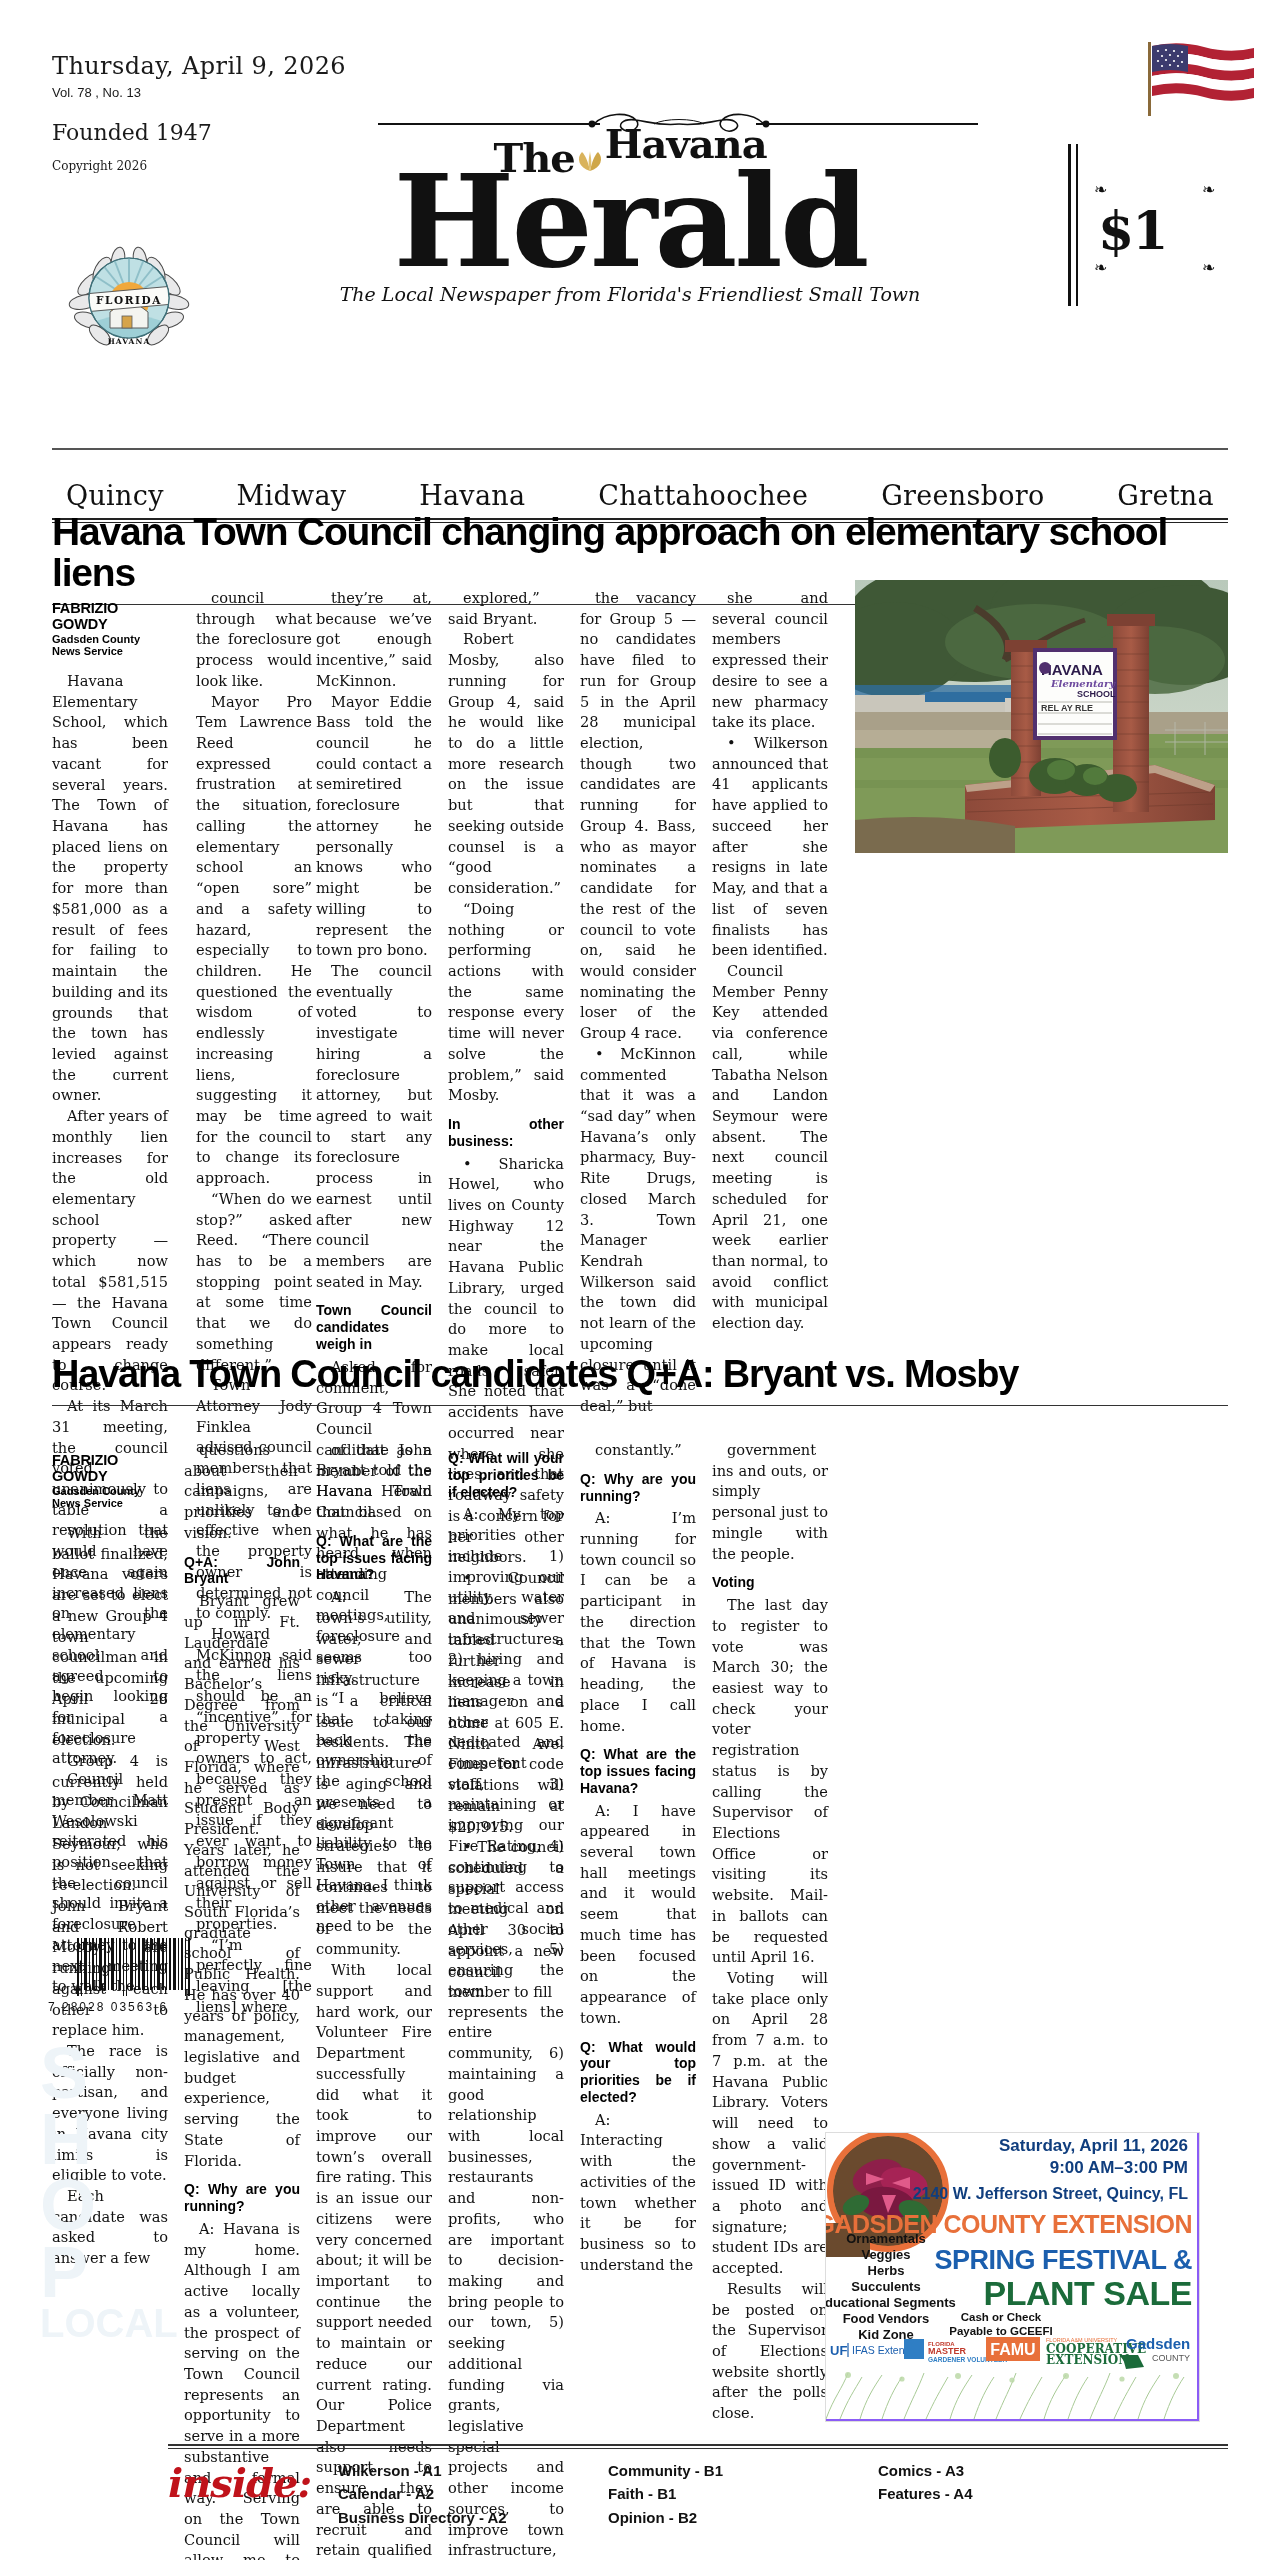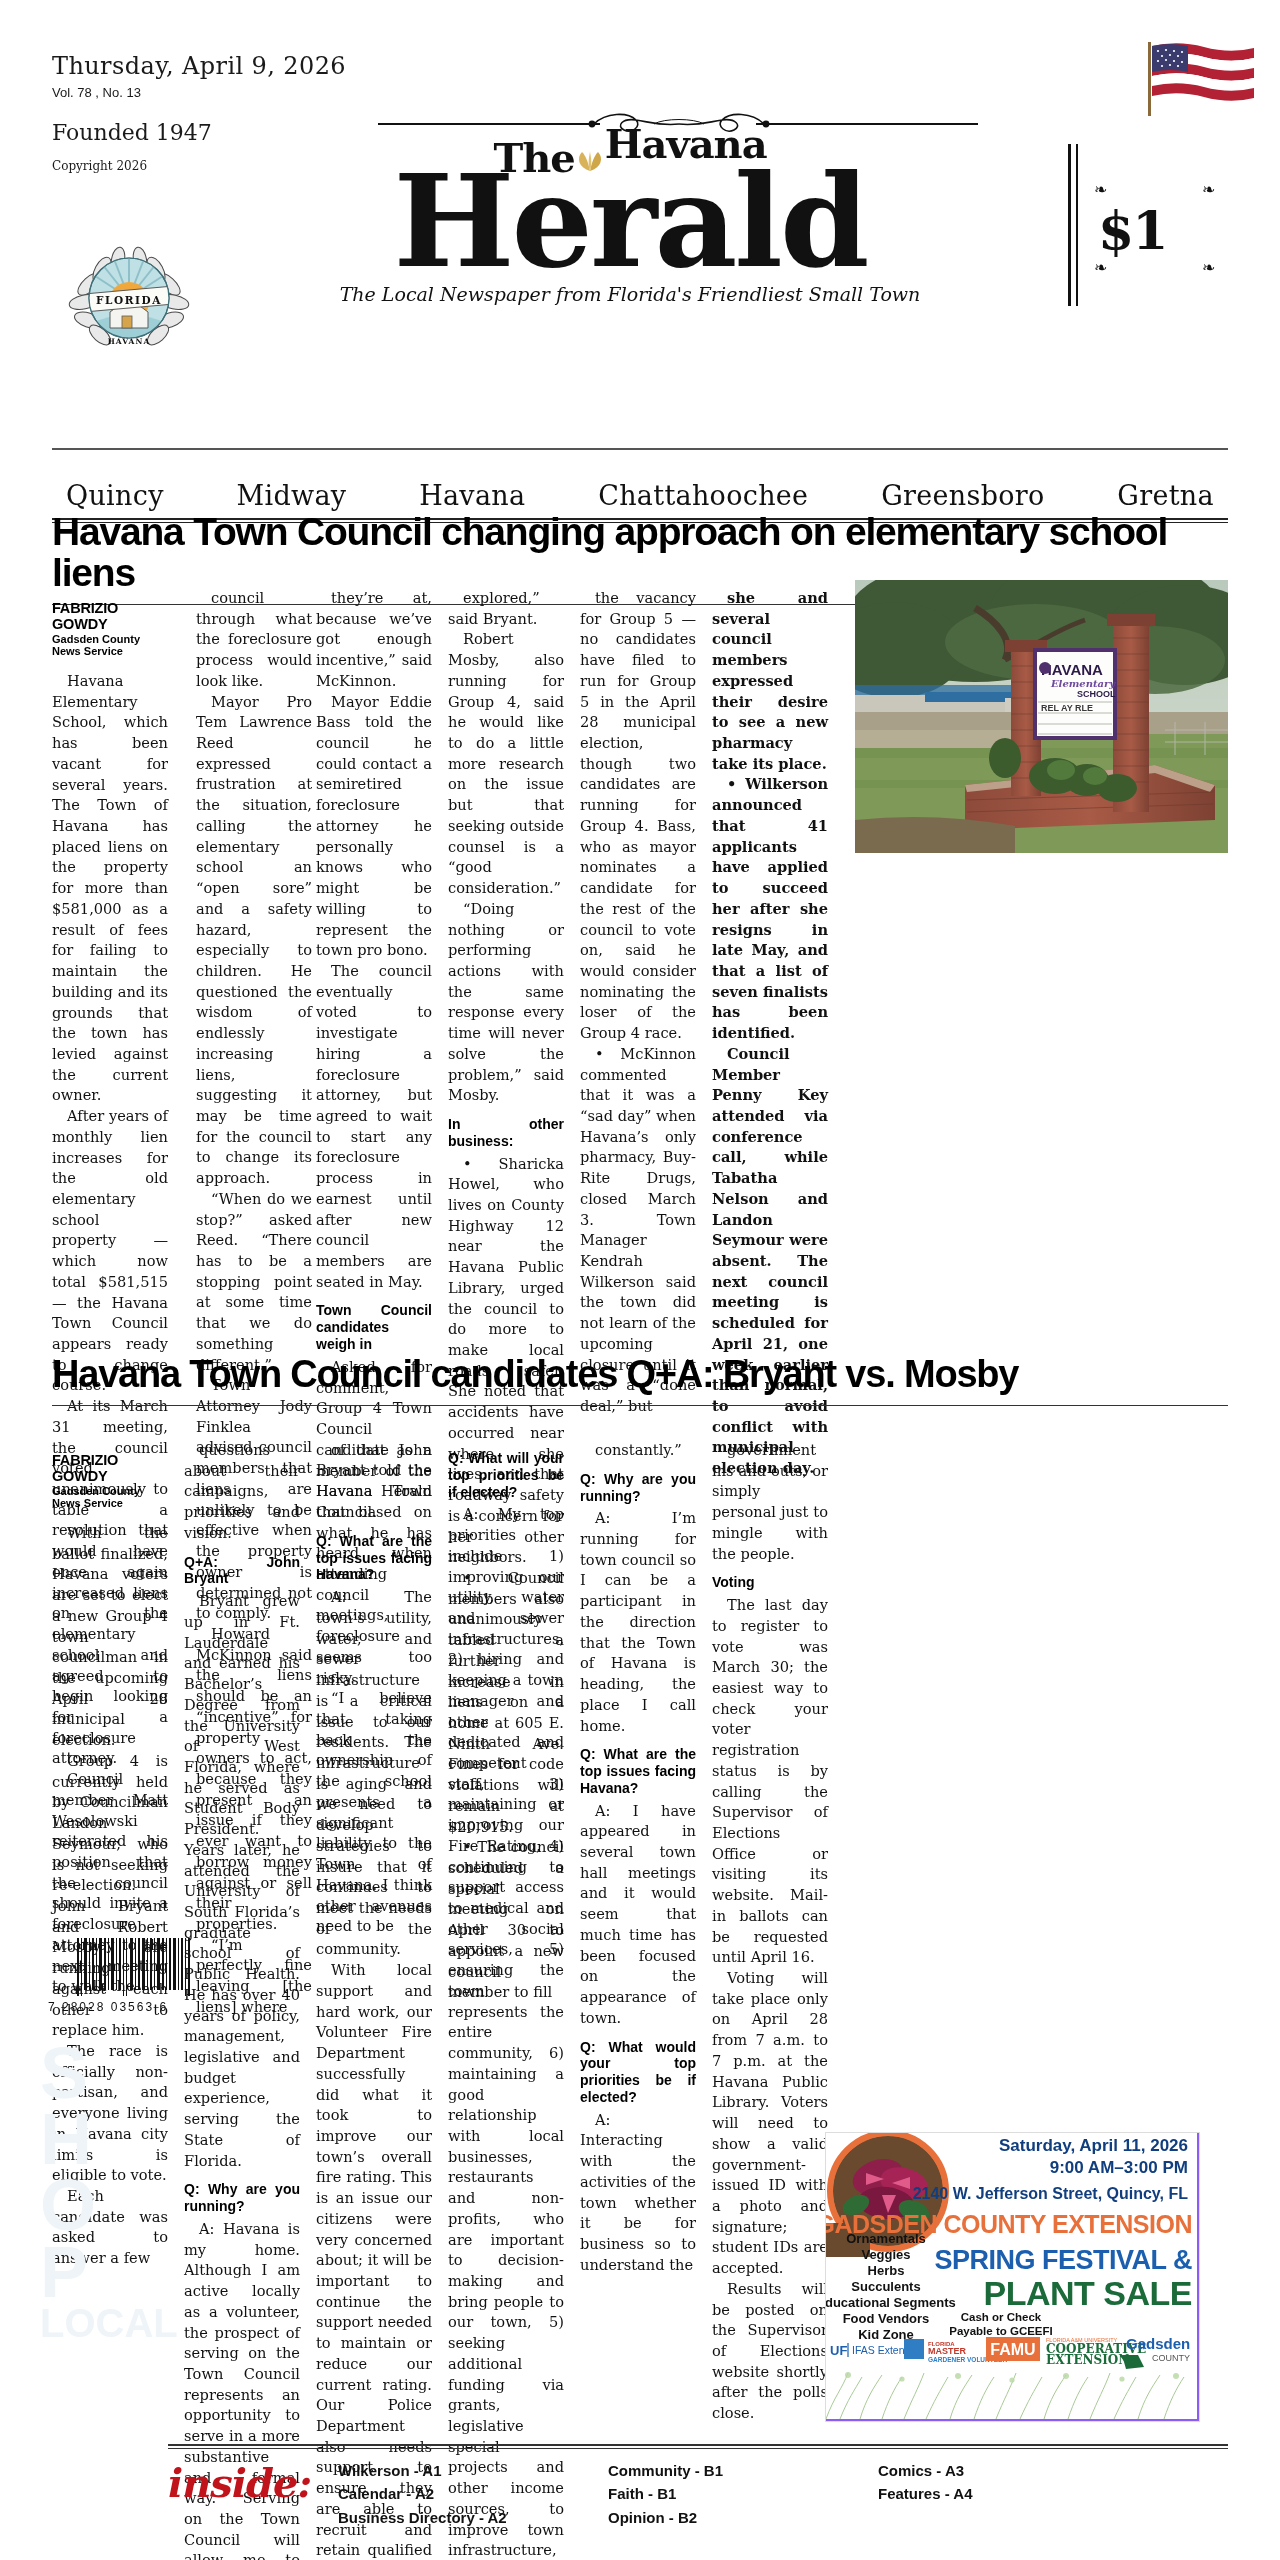--- a/index.html
+++ b/index.html
@@ -337,21 +337,21 @@
           <p>• Council members also unanimously tabled a further increase in liens on a home at 605 E. Ninth Ave. Fines for code violations will remain at $20,915.</p>
           <p>• The council scheduled a special meeting on April 30 to appoint a new council member to fill</p>
         </div>
       </div>
       <div class="col" style="left: 528px; width: 116px;">
         <div class="colbody">
           <p>the vacancy for Group 5 — no candidates have filed to run for Group 5 in the April 28 municipal election, though two candidates are running for Group 4. Bass, who as mayor nominates a candidate for the rest of the council to vote on, said he would consider nominating the loser of the Group 4 race.</p>
           <p>• McKinnon commented that it was a “sad day” when Havana’s only pharmacy, Buy-Rite Drugs, closed March 3. Town Manager Kendrah Wilkerson said the town did not learn of the upcoming closure until it was a “done deal,” but</p>
         </div>
       </div>
-      <div class="col" style="left: 660px; width: 116px; font-weight: bold;">
+      <div class="col" style="left: 660px; width: 116px;">
         <div class="colbody">
           <p>she and several council members expressed their desire to see a new pharmacy take its place.</p>
           <p>• Wilkerson announced that 41 applicants have applied to succeed her after she resigns in late May, and that a list of seven finalists has been identified.</p>
           <p>Council Member Penny Key attended via conference call, while Tabatha Nelson and Landon Seymour were absent. The next council meeting is scheduled for April 21, one week earlier than normal, to avoid conflict with municipal election day.</p>
         </div>
       </div>
     </div>
 
   <div class="photo">
     <svg width="373" height="273" viewBox="0 0 373 273">

